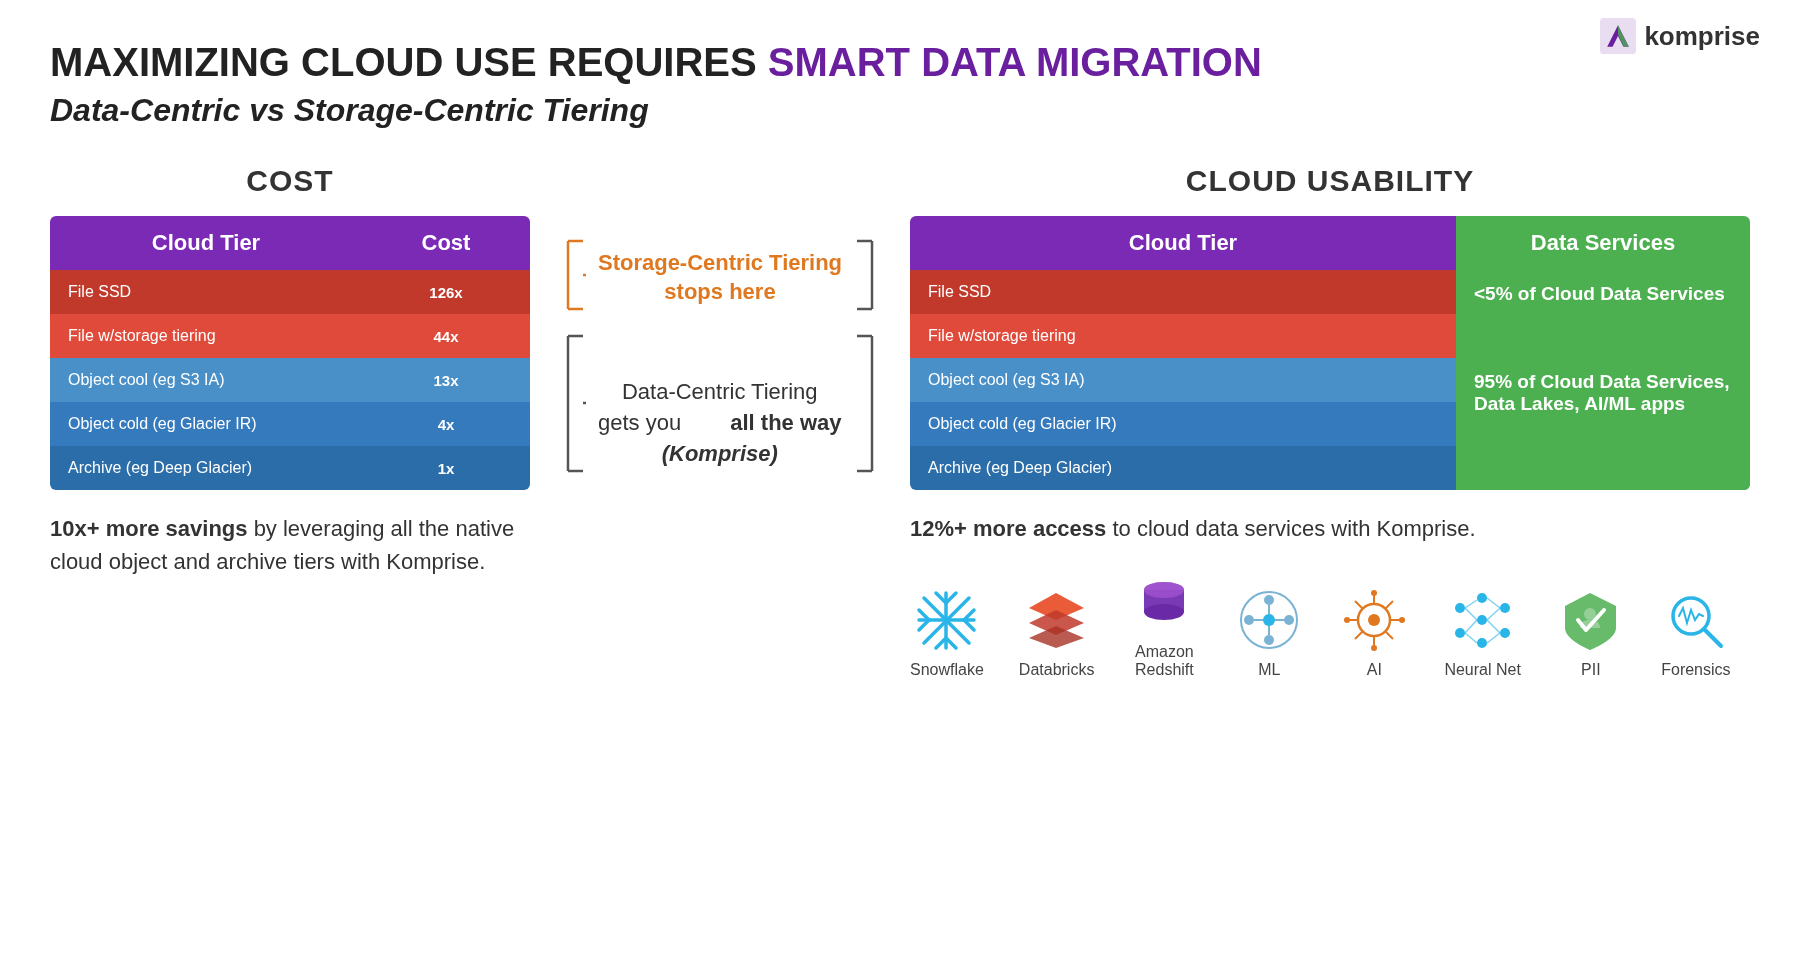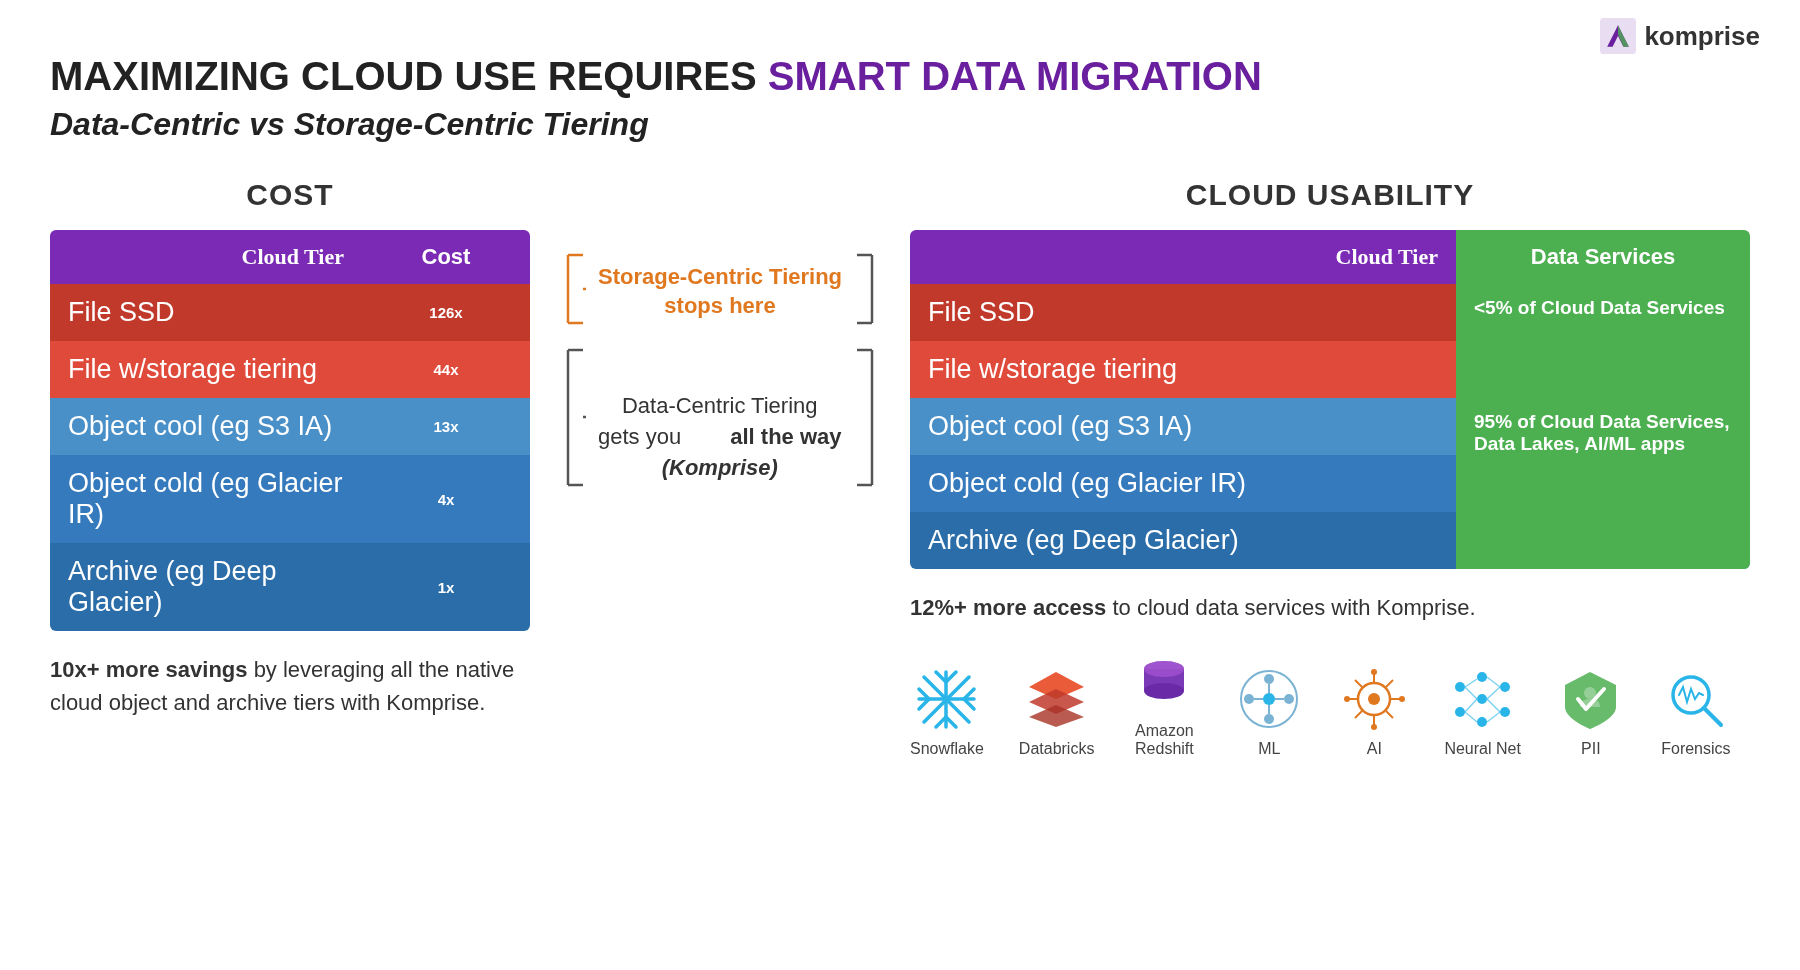--- a/index.html
+++ b/index.html
@@ -9,21 +9,21 @@
       background: #f5f5f5;
       font-family: Arial, sans-serif;
       position: relative;
       overflow: hidden;
     }
 
     .main-container {
       width: 1800px;
       height: 970px;
       background: white;
-      padding: 44px 50px 20px 50px;
+      padding: 30px 50px 20px 50px;
       position: relative;
     }
 
     
     .logo {
       position: absolute;
       top: 18px;
       right: 40px;
       display: flex;
       align-items: center;
@@ -79,39 +79,38 @@
 
     .tier-table th {
       padding: 14px 18px;
       font-size: 22px;
       font-weight: 700;
       color: white;
     }
 
     .tier-table th.col-cloud-tier {
       background: #7b2ab5;
-      text-align: right;
+      text-align: center;
       width: 65%;
-      font-family: Liberation Serif, serif;
     }
 
     .tier-table th.col-cost {
       background: #7b2ab5;
       text-align: center;
       width: 35%;
     }
 
     .tier-table th.col-data-services {
       background: #4caf50;
       text-align: center;
     }
 
     .tier-table td {
       padding: 13px 18px;
-      font-size: 27px;
+      font-size: 16px;
       color: white;
       font-weight: 500;
     }
 
     .tier-table td.cost-cell {
       text-align: center;
       font-weight: 700;
       font-size: 15px;
     }
 

